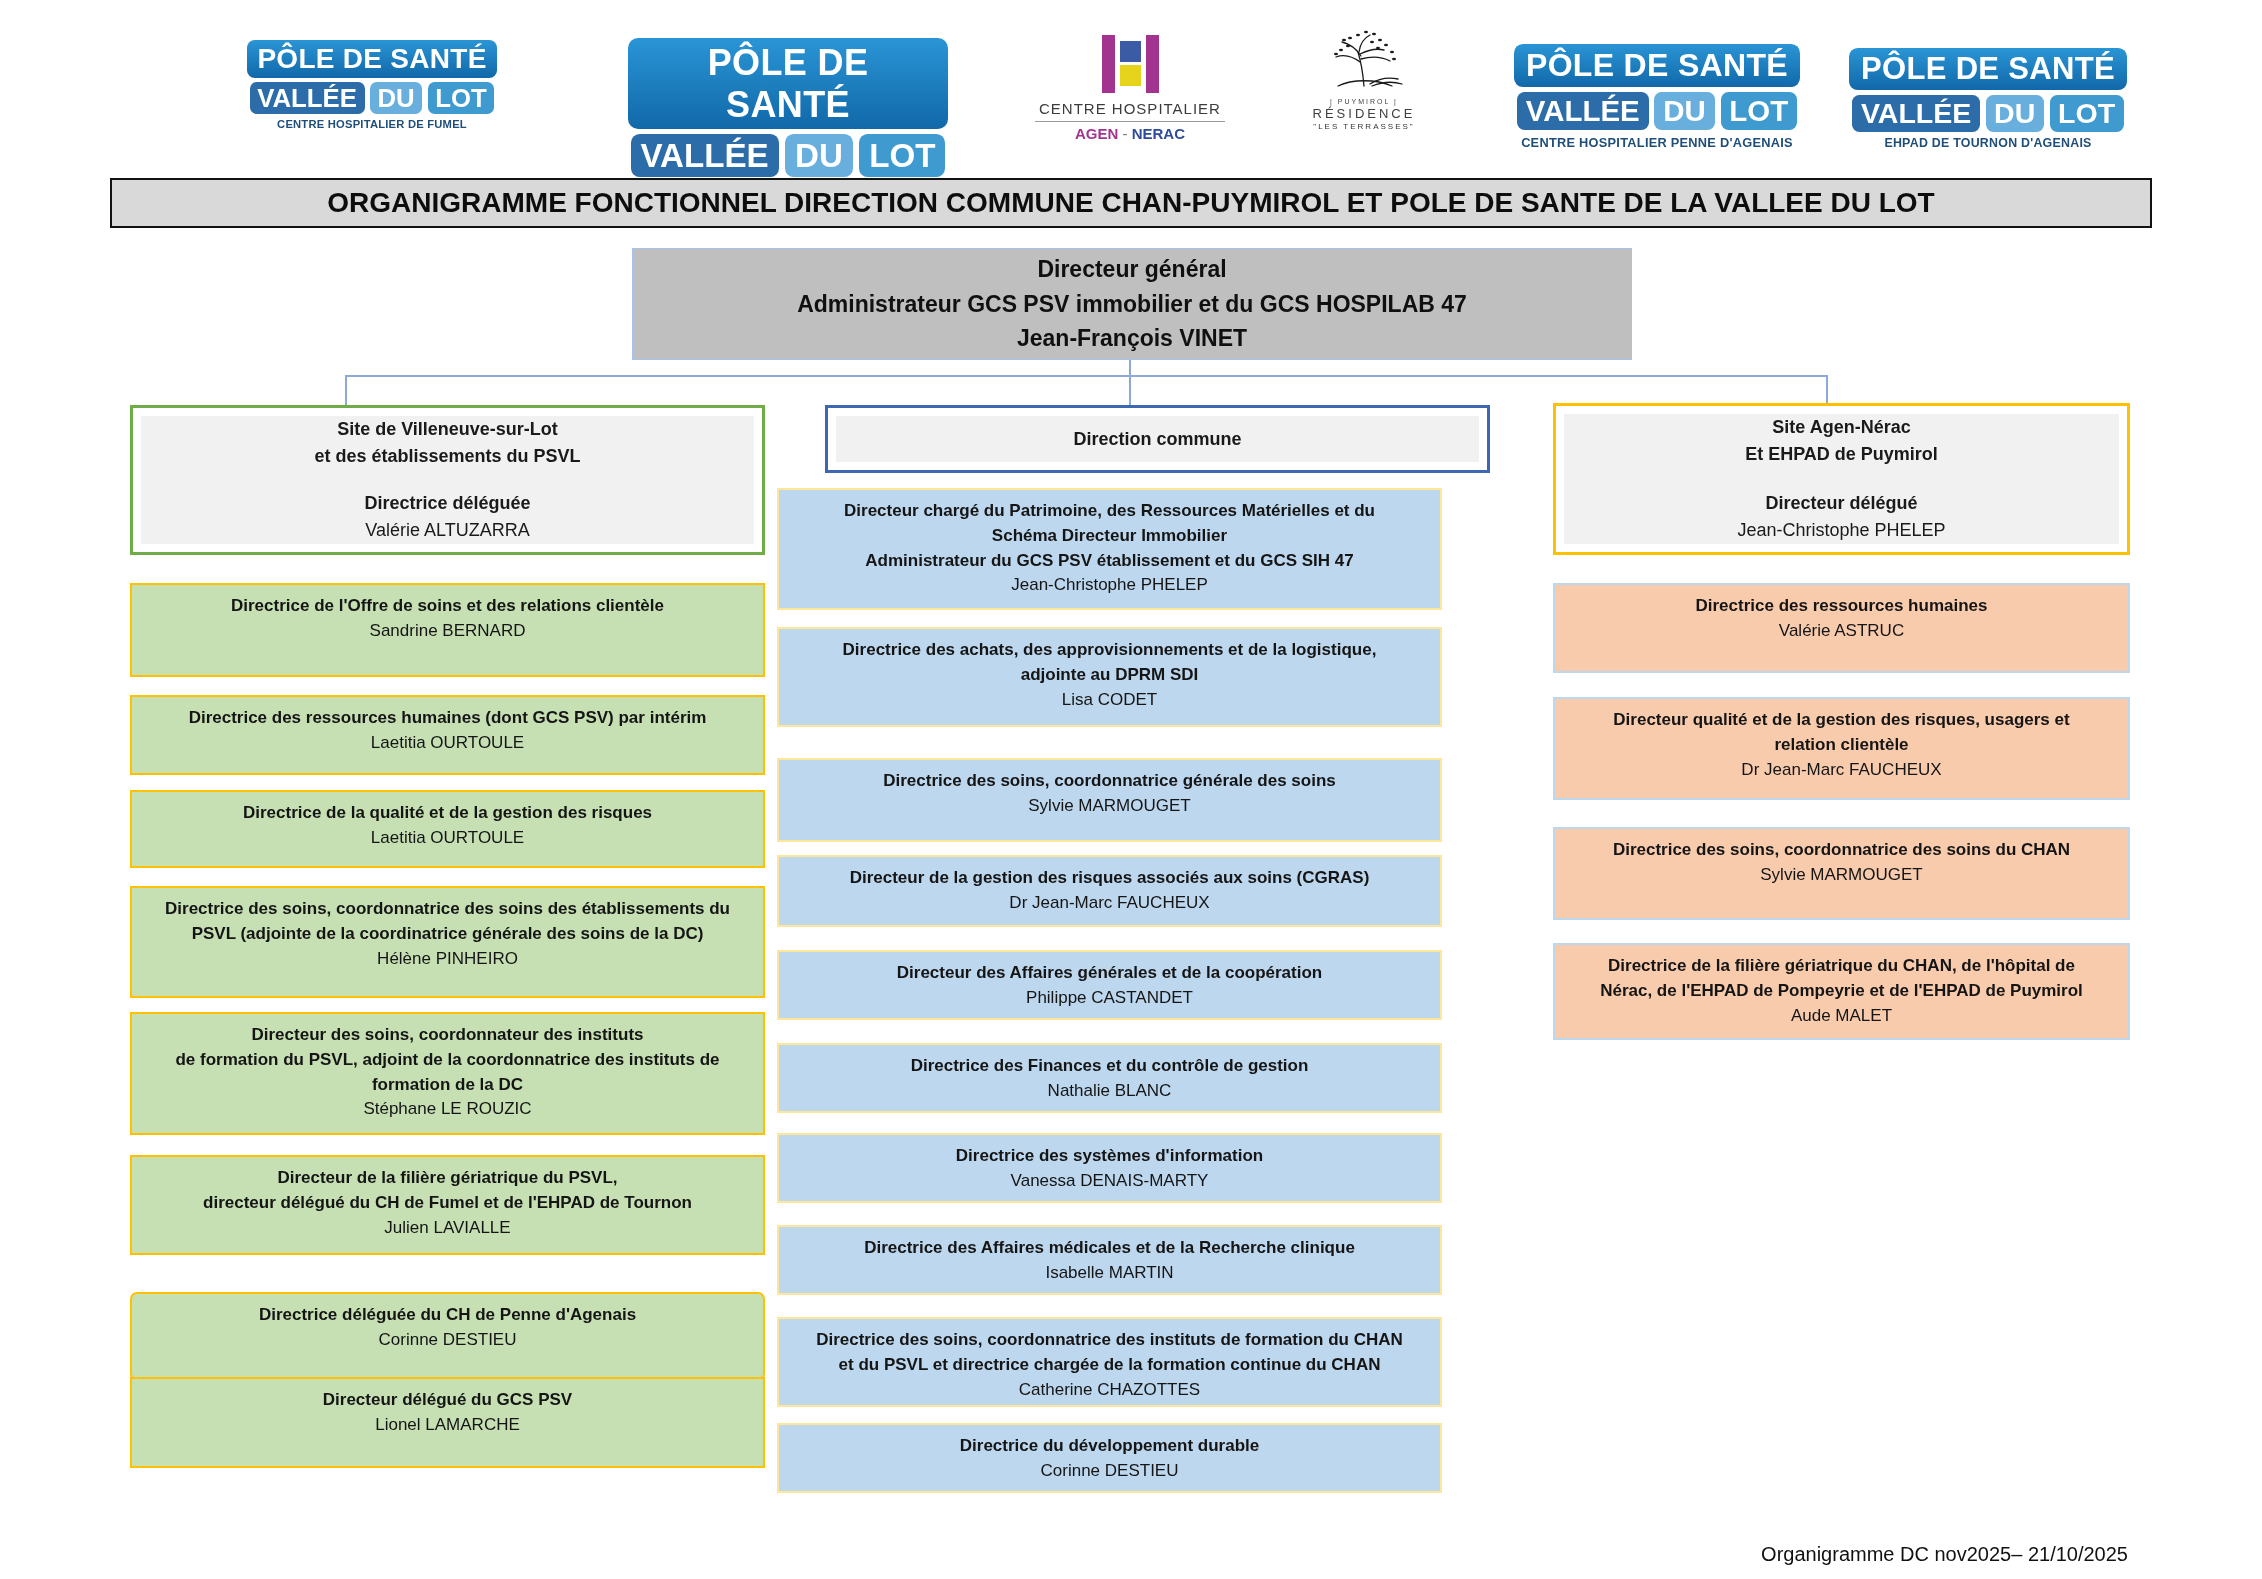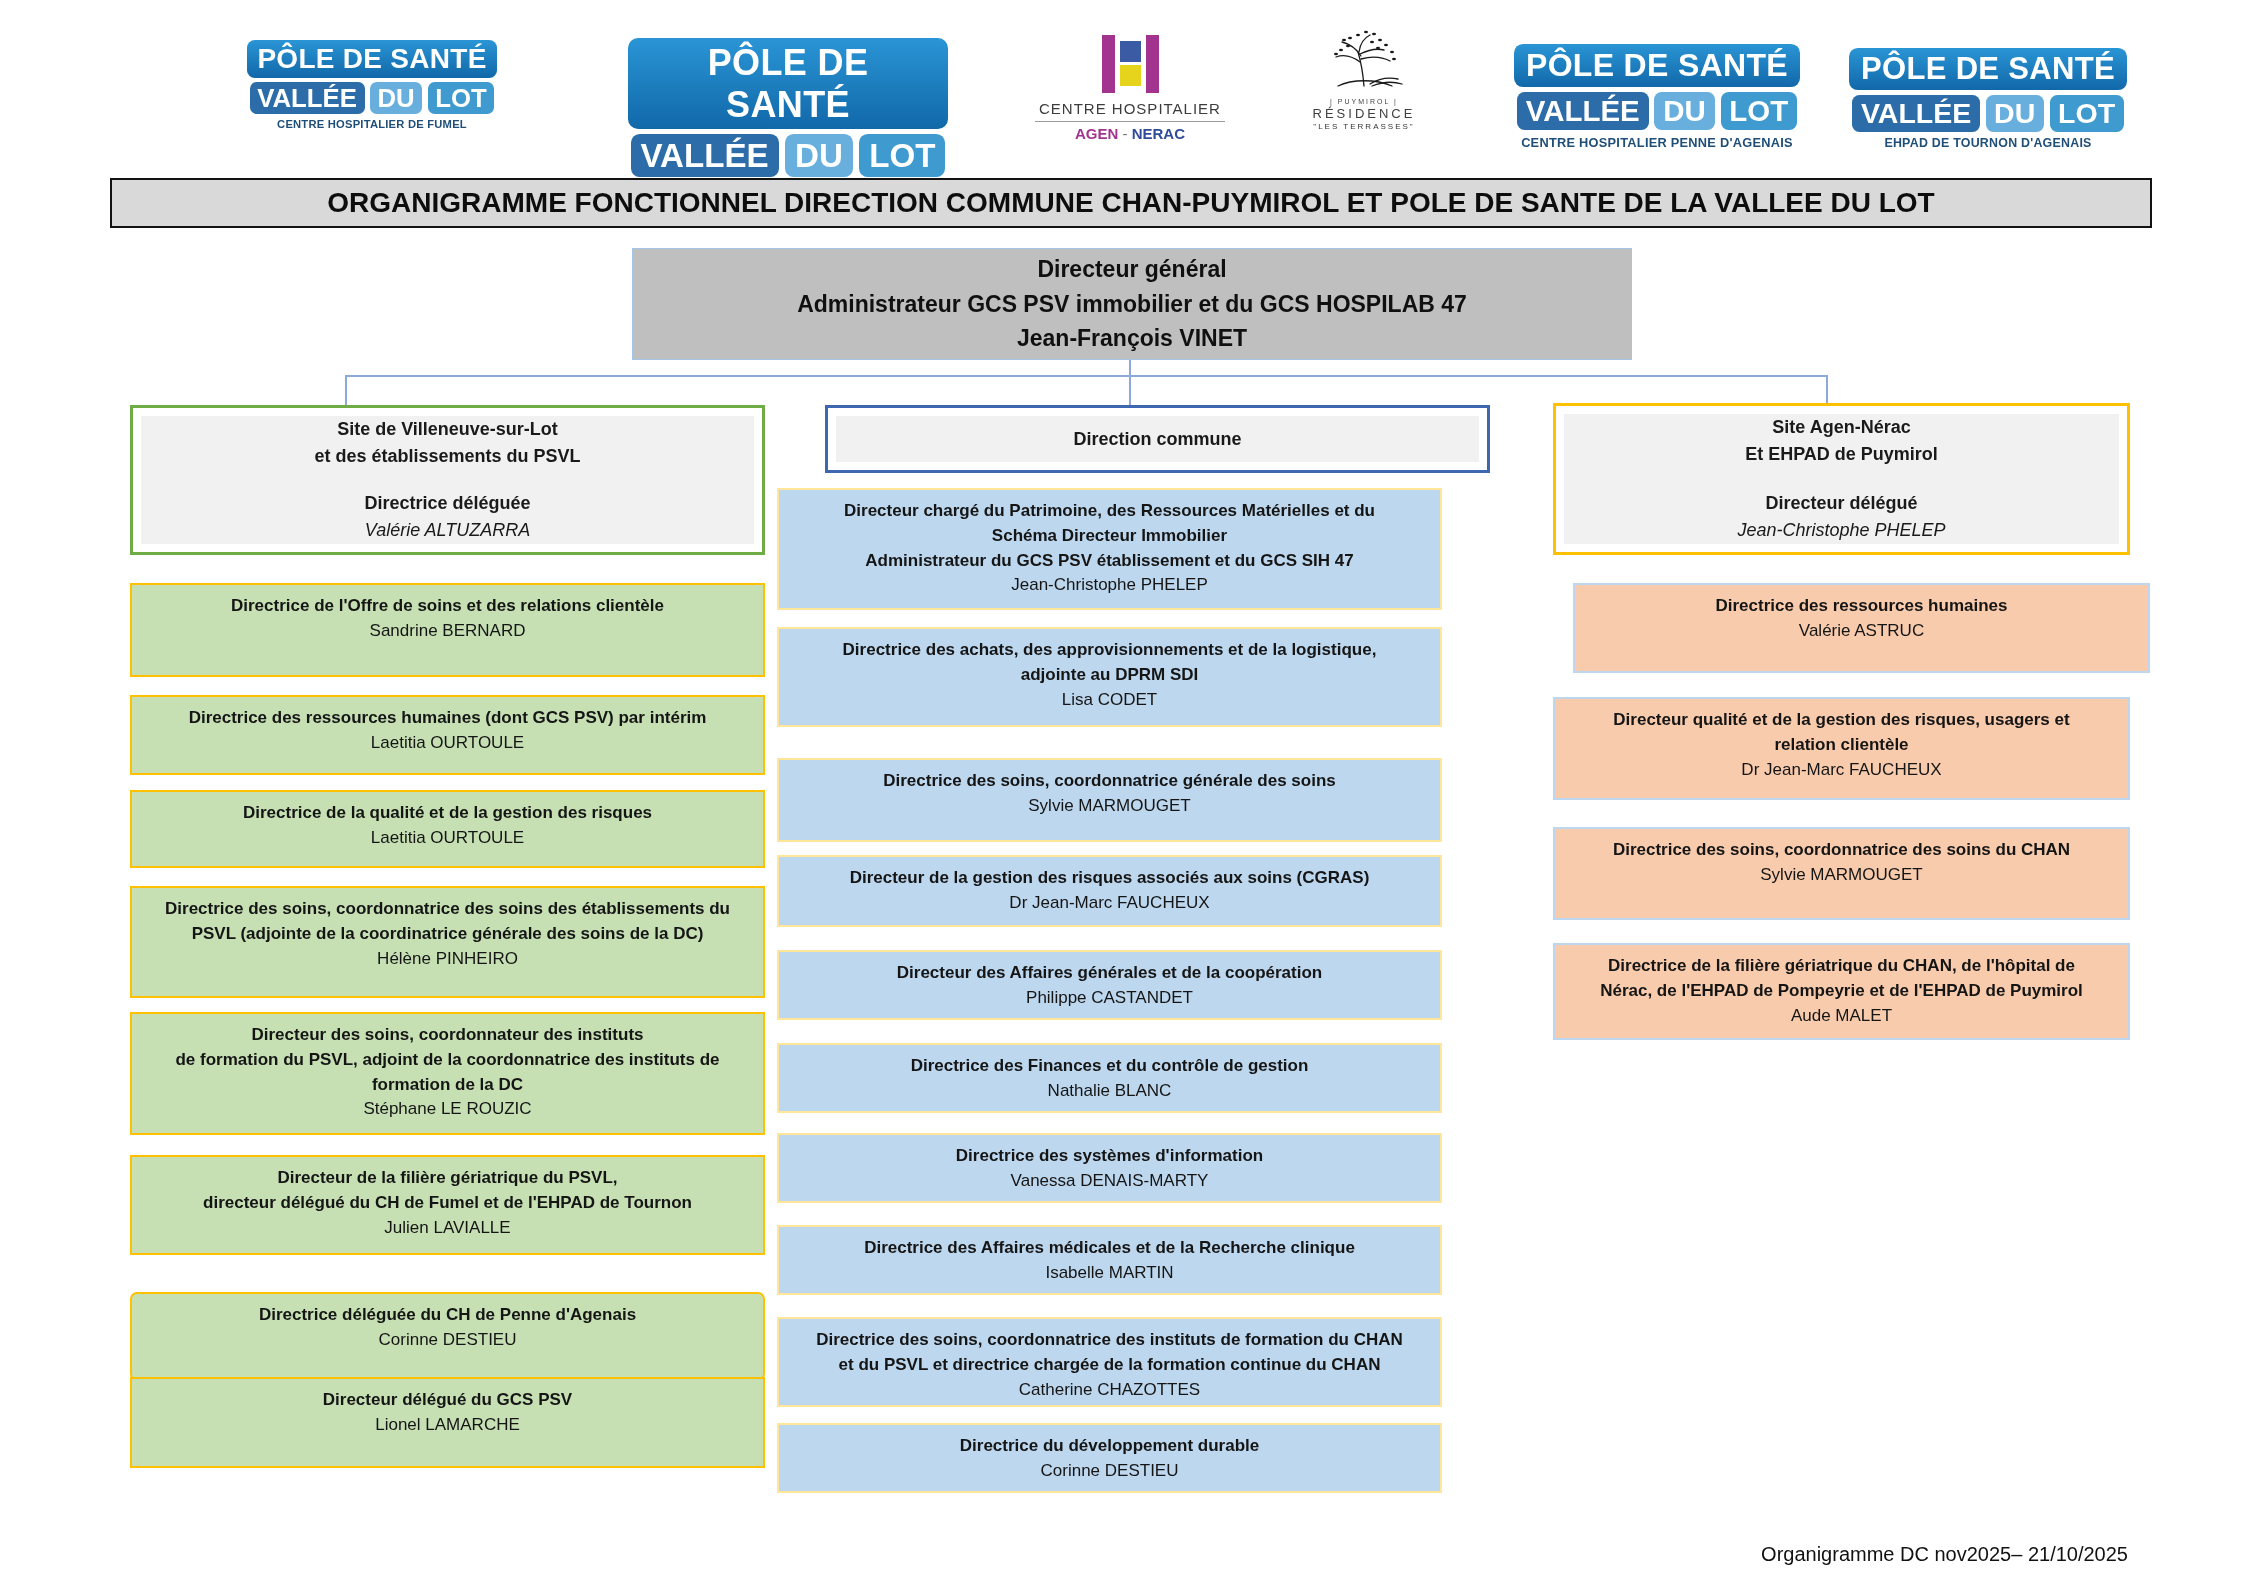--- a/index.html
+++ b/index.html
@@ -44,21 +44,21 @@
   
   .hbox{position:absolute;background:#ffffff;box-sizing:border-box;}
   .hbox-inner{position:absolute;inset:8px;background:#f1f1f1;display:flex;flex-direction:column;
     justify-content:center;text-align:center;font-size:18px;line-height:1.5;}
   .hdr-green{left:130px;top:405px;width:635px;height:150px;border:3px solid #6fac46;}
   .hdr-blue{left:825px;top:405px;width:665px;height:68px;border:3px solid #3d68b1;}
   .hdr-yellow{left:1553px;top:403px;width:577px;height:152px;border:3px solid #ffc000;}
   .hdr-site{font-weight:700;white-space:pre-line;}
   .hdr-spacer{height:26px;}
   .hdr-role{font-weight:700;}
-  .hdr-name{font-weight:400;font-style:italic;}
+  .hdr-name{font-weight:400;}
   .hdr-title{font-weight:700;}
   
   .obox{position:absolute;box-sizing:border-box;padding:9px 10px 6px;text-align:center;color:#151515;}
   .lbox{left:130px;width:635px;background:#c6e0b4;border:2px solid #ffc000;}
   .mbox{left:777px;width:665px;background:#bdd7ee;border:2px solid #ffe699;}
   .rbox{left:1553px;width:577px;background:#f8cbad;border:2px solid #bdd7ee;}
   .role{font-weight:700;font-size:17px;line-height:1.46;white-space:pre-line;}
   .pname{font-weight:400;font-size:17px;line-height:1.46;}
   
   .footer{position:absolute;right:134px;top:1543px;font-size:20px;color:#111;}
@@ -271,21 +271,21 @@
 <div class="obox mbox" style="top:1317px;height:90px;">
   <div class="role">Directrice des soins, coordonnatrice des instituts de formation du CHAN
 et du PSVL et directrice chargée de la formation continue du CHAN</div>
   <div class="pname">Catherine CHAZOTTES</div>
 </div>
 <div class="obox mbox" style="top:1423px;height:70px;">
   <div class="role">Directrice du développement durable</div>
   <div class="pname">Corinne DESTIEU</div>
 </div>
 
-<div class="obox rbox" style="top:583px;height:90px;margin-left:20px;">
+<div class="obox rbox" style="top:583px;height:90px;">
   <div class="role">Directrice des ressources humaines</div>
   <div class="pname">Valérie ASTRUC</div>
 </div>
 <div class="obox rbox" style="top:697px;height:103px;">
   <div class="role">Directeur qualité et de la gestion des risques, usagers et
 relation clientèle</div>
   <div class="pname">Dr Jean-Marc FAUCHEUX</div>
 </div>
 <div class="obox rbox" style="top:827px;height:93px;">
   <div class="role">Directrice des soins, coordonnatrice des soins du CHAN</div>

